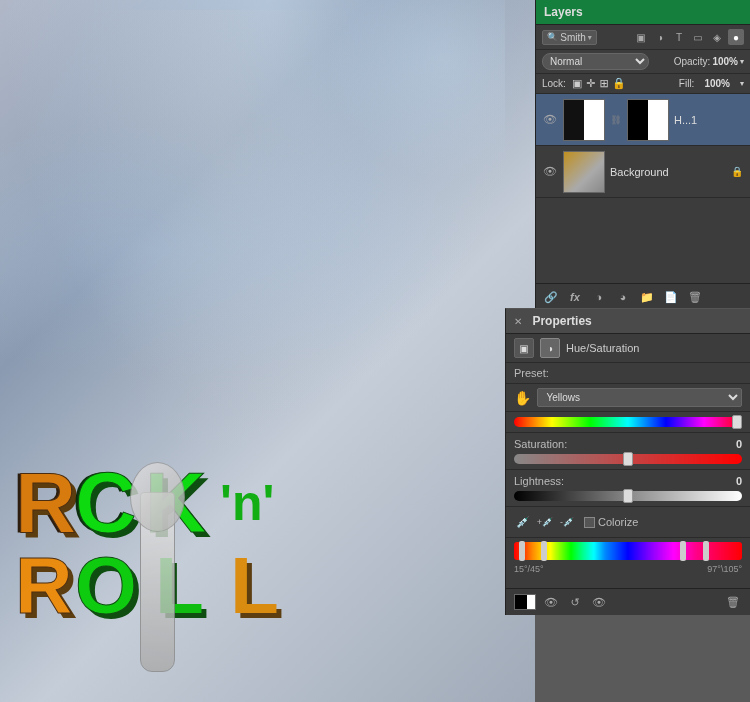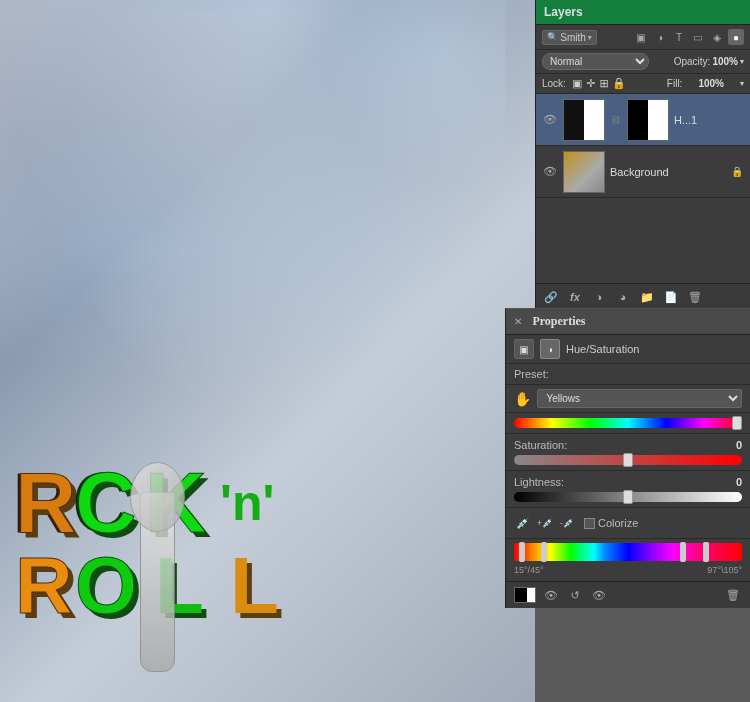--- a/index.html
+++ b/index.html
@@ -115,21 +115,21 @@
       padding: 3px 6px;
       gap: 6px;
       border-bottom: 1px solid #2a2a2a;
       font-size: 10px;
     }
     .lock-icons {
       display: flex; gap: 4px;
     }
     .fill-row {
       display: flex; align-items: center;
-      margin-left: auto; gap: 16px;
+      margin-left: auto; gap: 10px;
     }
 
     
     .layer-item {
       display: flex;
       align-items: center;
       padding: 4px 6px;
       gap: 5px;
       cursor: pointer;
       border-bottom: 1px solid #2a2a2a;
@@ -219,21 +219,20 @@
       align-items: center;
       padding: 5px 8px;
       background: #4a4a4a;
       border-bottom: 1px solid #222;
       gap: 6px;
     }
     .prop-title {
       font-size: 12px;
       font-weight: bold;
       color: #ddd;
-      font-family: Liberation Serif, serif;
     }
     .prop-close {
       font-size: 10px; color: #aaa;
       cursor: pointer; margin-right: 4px;
     }
     .prop-subheader {
       display: flex;
       align-items: center;
       padding: 4px 8px;
       gap: 6px;
@@ -344,21 +343,21 @@
     }
     .colorize-text { font-size: 11px; color: #bbb; }
 
     
     .color-range-section {
       padding: 4px 8px;
       border-top: 1px solid #2a2a2a;
     }
     .color-range-labels {
       display: flex; justify-content: space-between;
-      margin-bottom: 2px;
+      margin-bottom: 10px;
       text-align: right;
     }
     .cr-label { font-size: 9px; color: #999; }
     .color-range-bar {
       width: 100%;
       height: 18px;
       position: relative;
       background: linear-gradient(to right,
         #ff0000 0%, #ff4400 5%,
         #ff8800 8%, #ffcc00 12%,

